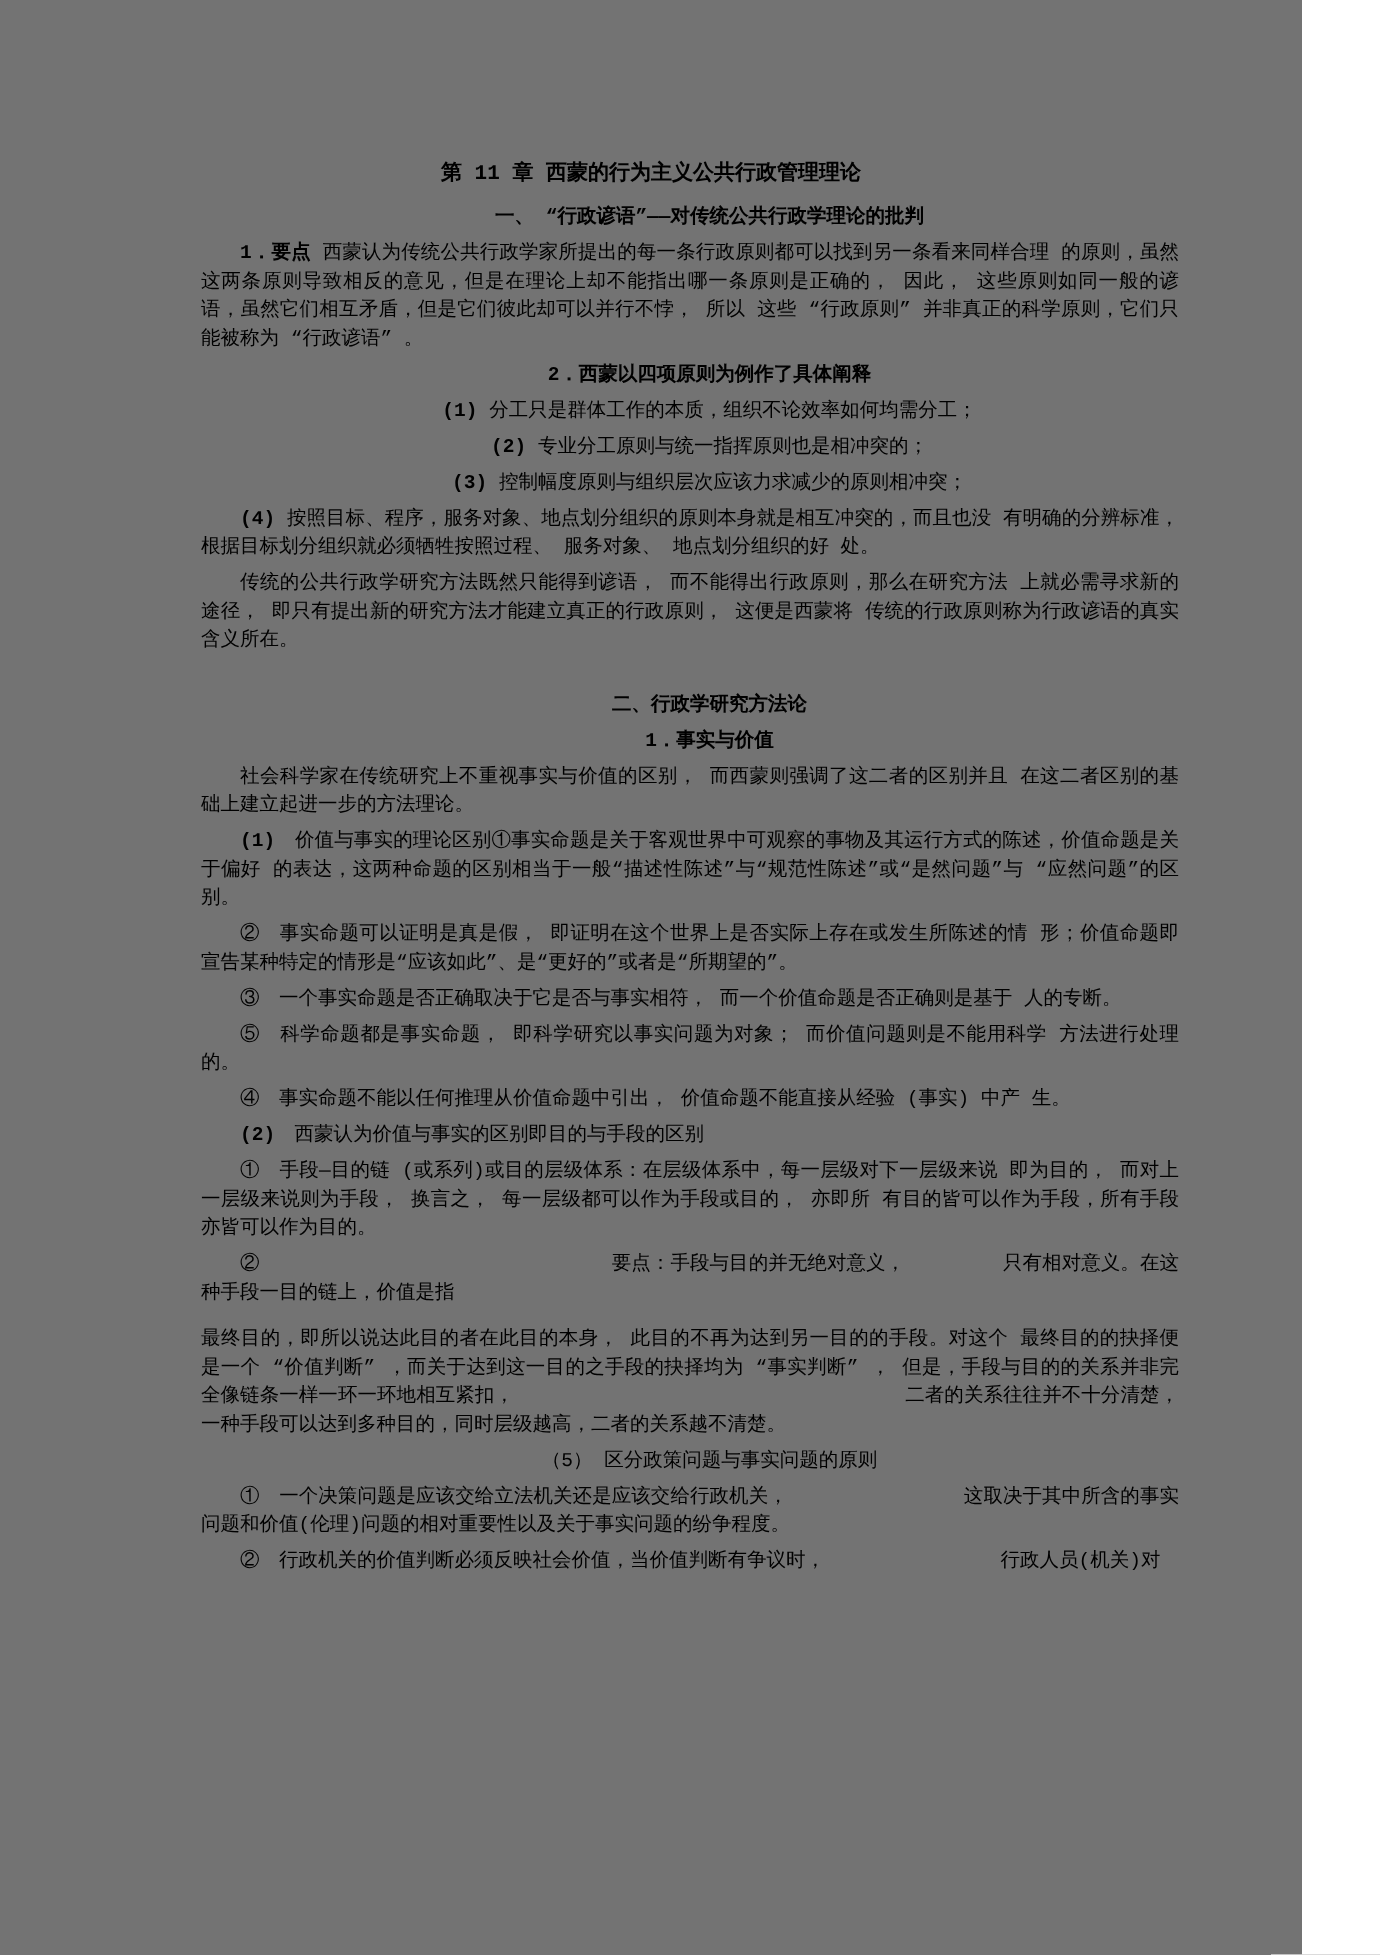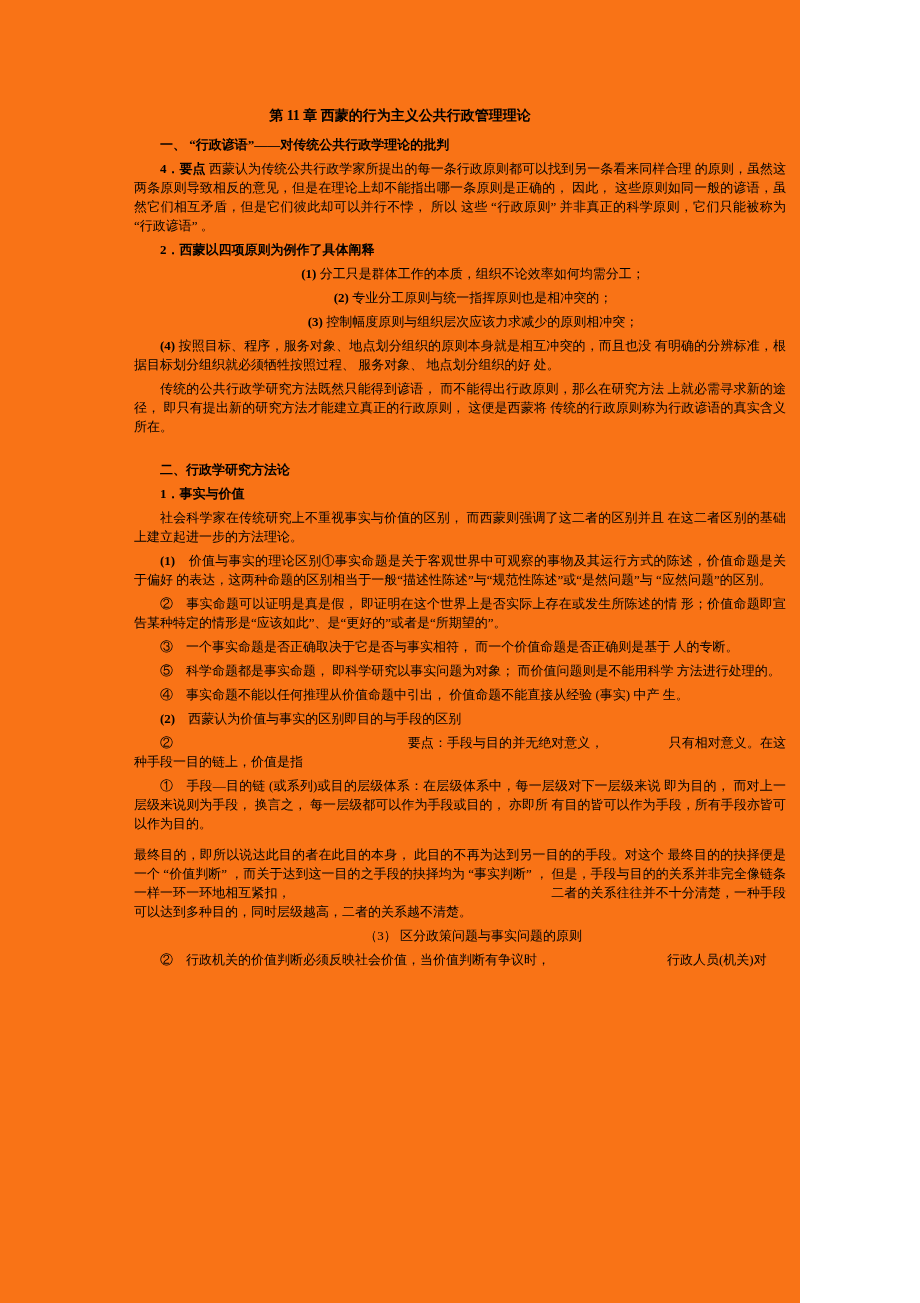--- a/index.html
+++ b/index.html
@@ -2,26 +2,26 @@
 <html><head>
 <meta charset="utf-8">
 <style>
   html, body {
     margin: 0;
     padding: 0;
     background: #ffffff;
   }
   .page {
     position: relative;
-    width: 800px;
+    width: 868px;
     min-height: 1303px;
-    background: #f97316;
+    background: #737373;
     box-sizing: border-box;
     padding: 106px 134px 60px 134px;
-    font-family: Liberation Serif, serif;
+    font-family: Liberation Mono, monospace;
     color: #000000;
   }
   .doc-title {
     font-size: 14px;
     font-weight: bold;
     text-align: center;
     margin: 0 0 9px 0;
     line-height: 20px;
   }
   .content {
@@ -32,21 +32,21 @@
     line-height: 19px;
     margin: 0 0 5px 0;
     text-align: justify;
     text-justify: inter-ideograph;
     white-space: pre-wrap;
   }
   p.para b { font-weight: bold; }
   p.heading {
     font-weight: bold;
     text-indent: 2em;
-    text-align: left;
+    text-align: center;
   }
   p.body {
     text-indent: 2em;
   }
   p.item {
     text-indent: 2em;
     text-align: center;
   }
   p.noindent {
     text-indent: 0;
@@ -57,36 +57,37 @@
     margin: 0;
   }
 </style>
 </head>
 <body>
 
 <div class="page">
   <h1 class="doc-title">第 11 章 西蒙的行为主义公共行政管理理论</h1>
   <div class="content" id="content">
       <p class="para heading">一、 “行政谚语”——对传统公共行政学理论的批判</p>
-      <p class="para body"><b>4．要点</b> 西蒙认为传统公共行政学家所提出的每一条行政原则都可以找到另一条看来同样合理 的原则，虽然这两条原则导致相反的意见，但是在理论上却不能指出哪一条原则是正确的， 因此， 这些原则如同一般的谚语，虽然它们相互矛盾，但是它们彼此却可以并行不悖， 所以 这些 “行政原则” 并非真正的科学原则，它们只能被称为 “行政谚语” 。</p>
+      <p class="para body"><b>1．要点</b> 西蒙认为传统公共行政学家所提出的每一条行政原则都可以找到另一条看来同样合理 的原则，虽然这两条原则导致相反的意见，但是在理论上却不能指出哪一条原则是正确的， 因此， 这些原则如同一般的谚语，虽然它们相互矛盾，但是它们彼此却可以并行不悖， 所以 这些 “行政原则” 并非真正的科学原则，它们只能被称为 “行政谚语” 。</p>
       <p class="para heading">2．西蒙以四项原则为例作了具体阐释</p>
       <p class="para item"><b>(1)</b> 分工只是群体工作的本质，组织不论效率如何均需分工；</p>
       <p class="para item"><b>(2)</b> 专业分工原则与统一指挥原则也是相冲突的；</p>
       <p class="para item"><b>(3)</b> 控制幅度原则与组织层次应该力求减少的原则相冲突；</p>
       <p class="para body"><b>(4)</b> 按照目标、程序，服务对象、地点划分组织的原则本身就是相互冲突的，而且也没 有明确的分辨标准，根据目标划分组织就必须牺牲按照过程、 服务对象、 地点划分组织的好 处。</p>
       <p class="para body">传统的公共行政学研究方法既然只能得到谚语， 而不能得出行政原则，那么在研究方法 上就必需寻求新的途径， 即只有提出新的研究方法才能建立真正的行政原则， 这便是西蒙将 传统的行政原则称为行政谚语的真实含义所在。</p>
       <p class="para spacer"></p>
       <p class="para heading">二、行政学研究方法论</p>
       <p class="para heading">1．事实与价值</p>
       <p class="para body">社会科学家在传统研究上不重视事实与价值的区别， 而西蒙则强调了这二者的区别并且 在这二者区别的基础上建立起进一步的方法理论。</p>
       <p class="para body"><b>(1)</b>　价值与事实的理论区别①事实命题是关于客观世界中可观察的事物及其运行方式的陈述，价值命题是关于偏好 的表达，这两种命题的区别相当于一般“描述性陈述”与“规范性陈述”或“是然问题”与 “应然问题”的区别。</p>
       <p class="para body">②　事实命题可以证明是真是假， 即证明在这个世界上是否实际上存在或发生所陈述的情 形；价值命题即宣告某种特定的情形是“应该如此”、是“更好的”或者是“所期望的”。</p>
       <p class="para body">③　一个事实命题是否正确取决于它是否与事实相符， 而一个价值命题是否正确则是基于 人的专断。</p>
       <p class="para body">⑤　科学命题都是事实命题， 即科学研究以事实问题为对象； 而价值问题则是不能用科学 方法进行处理的。</p>
       <p class="para body">④　事实命题不能以任何推理从价值命题中引出， 价值命题不能直接从经验 (事实) 中产 生。</p>
       <p class="para body"><b>(2)</b>　西蒙认为价值与事实的区别即目的与手段的区别</p>
+      <p class="para body">①　手段—目的链 (或系列)或目的层级体系：在层级体系中，每一层级对下一层级来说 即为目的， 而对上一层级来说则为手段， 换言之， 每一层级都可以作为手段或目的， 亦即所 有目的皆可以作为手段，所有手段亦皆可以作为目的。</p>
       <p class="para body">②　　　　　　　　　　　　　　　　　　要点：手段与目的并无绝对意义，　　　　　只有相对意义。在这种手段一目的链上，价值是指</p>
-      <p class="para body">①　手段—目的链 (或系列)或目的层级体系：在层级体系中，每一层级对下一层级来说 即为目的， 而对上一层级来说则为手段， 换言之， 每一层级都可以作为手段或目的， 亦即所 有目的皆可以作为手段，所有手段亦皆可以作为目的。</p>
       <p class="para noindent">最终目的，即所以说达此目的者在此目的本身， 此目的不再为达到另一目的的手段。对这个 最终目的的抉择便是一个 “价值判断” ，而关于达到这一目的之手段的抉择均为 “事实判断” ， 但是，手段与目的的关系并非完全像链条一样一环一环地相互紧扣，　　　　　　　　　　　　　　　　　　　　二者的关系往往并不十分清楚，一种手段可以达到多种目的，同时层级越高，二者的关系越不清楚。</p>
-      <p class="para item">（3） 区分政策问题与事实问题的原则</p>
+      <p class="para item">（5） 区分政策问题与事实问题的原则</p>
+      <p class="para body">①　一个决策问题是应该交给立法机关还是应该交给行政机关，　　　　　　　　　这取决于其中所含的事实问题和价值(伦理)问题的相对重要性以及关于事实问题的纷争程度。</p>
       <p class="para body">②　行政机关的价值判断必须反映社会价值，当价值判断有争议时，　　　　　　　　　行政人员(机关)对</p>
     </div>
 </div>
 
 </body></html>

